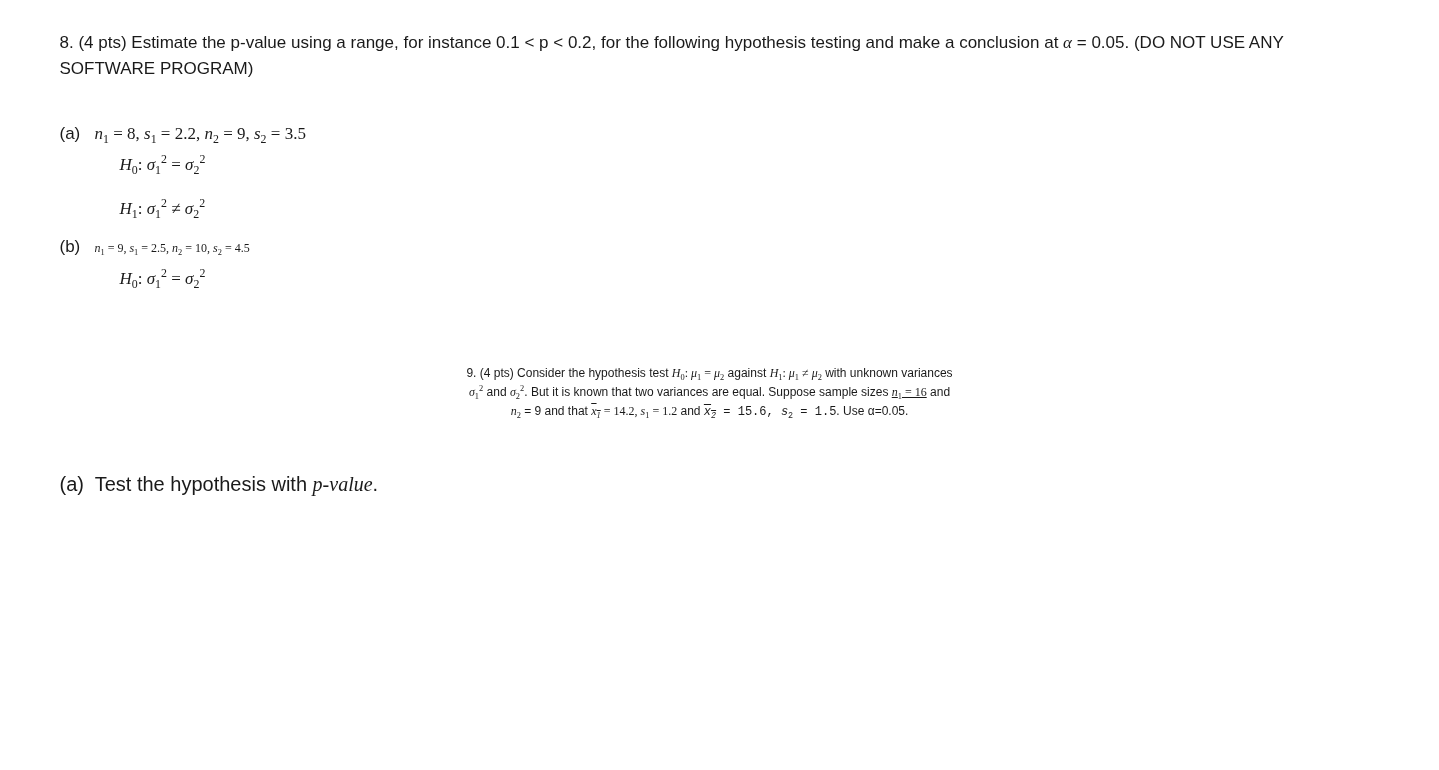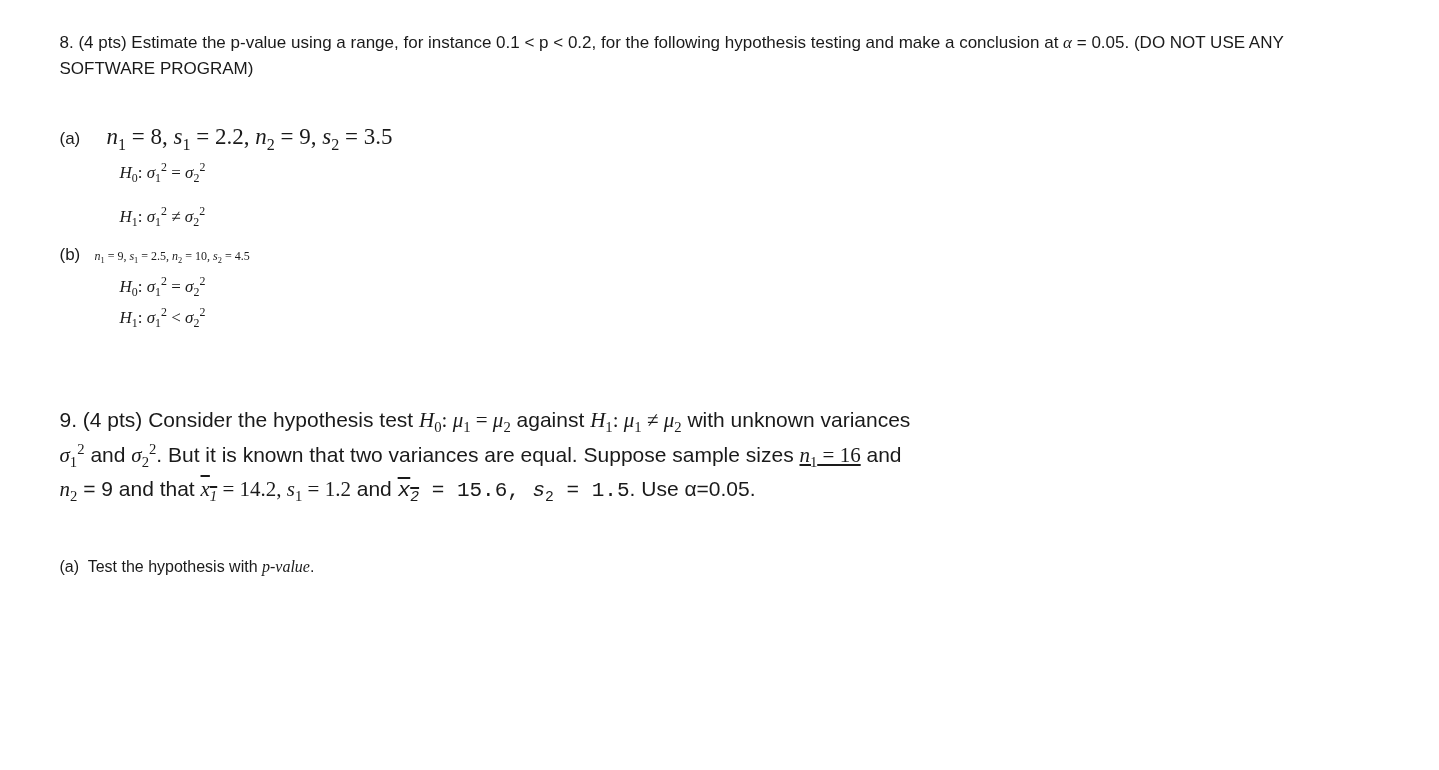--- a/index.html
+++ b/index.html
@@ -44,21 +44,21 @@
       font-size: 17px;
     }
 
     .inline-math {
       font-family: 'Times New Roman', Times, serif;
       font-style: italic;
     }
 
     .part-line {
       font-family: Arial, sans-serif;
-      font-size: 16px;
+      font-size: 20px;
       margin-bottom: 6px;
       line-height: 1.6;
     }
 
     .separator {
       height: 20px;
     }
 
     sup {
       font-size: 0.7em;
@@ -91,51 +91,48 @@
       8. (4 pts) Estimate the p-value using a range, for instance 0.1 &lt; p &lt; 0.2, for the following hypothesis
       testing and make a conclusion at <span class="inline-math"><i>α</i></span> = 0.05. (DO NOT USE ANY SOFTWARE PROGRAM)
     </div>
 
     <div class="separator"></div>
 
     <div class="sub-part">
       <span class="sub-part-label">
         (a)&nbsp;&nbsp;
       </span>
-      <span style="font-family:'Times New Roman',serif; font-size:23px;margin-left:12px;">
+      <span style="font-family:'Times New Roman',serif; font-size:17px;">
         <i>n</i><sub>1</sub> = 8, <i>s</i><sub>1</sub> = 2.2, <i>n</i><sub>2</sub> = 9, <i>s</i><sub>2</sub> = 3.5
       </span>
       <div class="indent" style="font-family:'Times New Roman',serif; font-size:17px; margin-top:4px;">
         <i>H</i><sub>0</sub>: <i>σ</i><sub>1</sub><sup>2</sup> = <i>σ</i><sub>2</sub><sup>2</sup>
       </div>
       <div class="indent" style="font-family:'Times New Roman',serif; font-size:17px; margin-top:16px;">
         <i>H</i><sub>1</sub>: <i>σ</i><sub>1</sub><sup>2</sup> ≠ <i>σ</i><sub>2</sub><sup>2</sup>
       </div>
     </div>
 
     <div class="sub-part" style="margin-top: 10px;">
       <span class="sub-part-label">
         (b)&nbsp;&nbsp;
       </span>
       <span style="font-family:'Times New Roman',serif; font-size:12px;">
         <i>n</i><sub>1</sub> = 9, <i>s</i><sub>1</sub> = 2.5, <i>n</i><sub>2</sub> = 10, <i>s</i><sub>2</sub> = 4.5
       </span>
       <div class="indent" style="font-family:'Times New Roman',serif; font-size:17px; margin-top:4px;">
         <i>H</i><sub>0</sub>: <i>σ</i><sub>1</sub><sup>2</sup> = <i>σ</i><sub>2</sub><sup>2</sup>
       </div>
-      <div class="indent" style="font-family:'Times New Roman',serif; font-size:17px; margin-top:4px;">
-        <i>H</i><sub>1</sub>: <i>σ</i><sub>1</sub><sup>2</sup> &lt; <i>σ</i><sub>2</sub><sup>2</sup>
-      </div>
     </div>
   </div>
 
   <div style="height: 40px;"></div>
 
   <div class="question-block">
-    <div class="question-title" style="font-family: Arial, sans-serif; font-size: 21px; line-height: 1.6;">
+    <div class="question-title" style="font-family: Arial, sans-serif; font-size: 12px; line-height: 1.6; text-align: center;">
       9. (4 pts) Consider the hypothesis test <span style="font-family:'Times New Roman',serif;"><i>H</i><sub>0</sub>: <i>μ</i><sub>1</sub> = <i>μ</i><sub>2</sub></span> against <span style="font-family:'Times New Roman',serif;"><i>H</i><sub>1</sub>: <i>μ</i><sub>1</sub> ≠ <i>μ</i><sub>2</sub></span> with unknown variances<br>
       <span style="font-family:'Times New Roman',serif;"><i>σ</i><sub>1</sub><sup>2</sup></span> and <span style="font-family:Liberation Serif, serif;"><i>σ</i><sub>2</sub><sup>2</sup></span>. But it is known that two variances are equal. Suppose sample sizes <span style="font-family:'Times New Roman',serif;text-decoration:underline;"><i>n</i><sub>1</sub> = 16</span> and<br>
       <span style="font-family:Liberation Serif, serif;"><i>n</i><sub>2</sub></span> = 9 and that <span style="font-family:'Times New Roman',serif;"><span class="overline">x<sub>1</sub></span> = 14.2, <i>s</i><sub>1</sub> = 1.2</span> and <span style="font-family:Liberation Mono, monospace;"><span class="overline">x<sub>2</sub></span> = 15.6, <i>s</i><sub>2</sub> = 1.5</span>. Use α=0.05.
     </div>
 
     <div class="separator"></div>
 
     <div class="part-line" style="margin-top: 10px;">
       (a)&nbsp; Test the hypothesis with <span style="font-family:'Times New Roman',serif; font-style:italic;">p-value</span>.
     </div>

